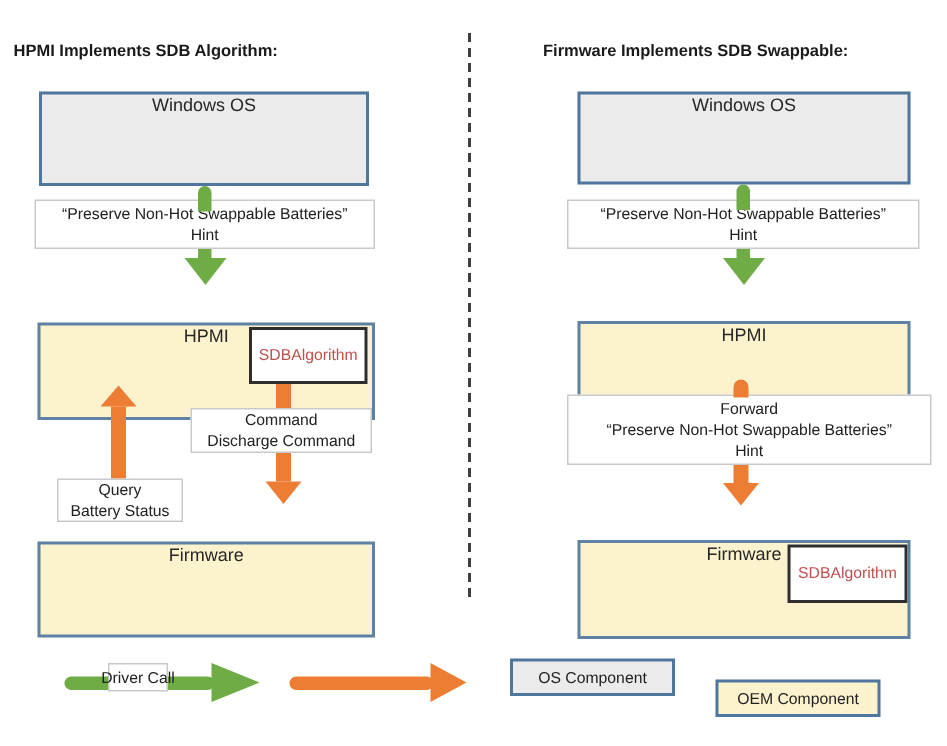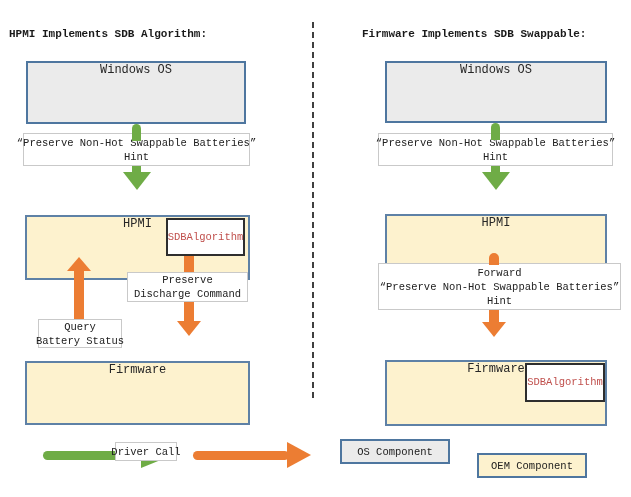--- a/index.html
+++ b/index.html
@@ -1,18 +1,18 @@
 <!DOCTYPE html>
 <html><head>
 <meta charset="utf-8">
 <style>
   html,body{margin:0;padding:0;background:#ffffff;}
   #stage{
     position:relative;width:631px;height:497px;background:#ffffff;overflow:hidden;
-    font-family:Liberation Mono, monospace;color:#212121;
+    font-family:Liberation Sans, sans-serif;color:#212121;
   }
   .title{position:absolute;font-size:11px;font-weight:bold;color:#1a1a1a;white-space:nowrap;}
   .box{
     position:absolute;display:flex;align-items:flex-start;justify-content:center;
     font-size:12px;color:#262626;box-sizing:border-box;z-index:1;
   }
   .box.gray{background:#EBEBEB;border:2px solid #4E769F;}
   .box.cream{background:#FDF2CE;border:2px solid #5E81A6;margin-top:24px;}
   .lbl{
     position:absolute;background:#ffffff;border:1px solid #C9C9C9;z-index:2;
@@ -80,21 +80,21 @@
   <div class="head up orange" style="left:67px;top:257px;"></div>
   <div class="shaft orange" style="left:74px;top:271px;width:10px;height:66px;"></div>
   <div class="lbl" style="left:38px;top:287px;width:84px;height:29px;margin-top:32px;">
     <div>Query</div>
     <div>Battery Status</div>
   </div>
 
   <div class="shaft orange" style="left:184px;top:256px;width:10px;height:65px;"></div>
   <div class="head down orange" style="left:177px;top:321px;"></div>
   <div class="lbl" style="left:127px;top:272px;width:121px;height:30px;">
-    <div>Preserve</div>
+    <div>Command</div>
     <div>Discharge Command</div>
   </div>
 
   <div class="box cream" style="left:25px;top:337px;width:225px;height:64px;">
     <span>Firmware</span>
   </div>
 
   <div class="title" style="left:362px;top:28px;">Firmware Implements SDB Swappable:</div>
 
   <div class="box gray" style="left:385px;top:61px;width:222px;height:62px;">
@@ -130,21 +130,21 @@
     <span>Firmware</span>
   </div>
 
   <div class="sdb" style="left:525px;top:363px;width:80px;height:39px;">
     <div>SDB</div>
     <div>Algorithm</div>
   </div>
 
   <div class="shaft green" style="left:43px;top:451px;width:100px;height:9px;border-radius:5px;"></div>
   <div class="head right green" style="left:141px;top:442px;"></div>
-  <div class="lbl" style="left:72px;top:442px;width:62px;height:19px;margin-left:43px;">
+  <div class="lbl" style="left:72px;top:442px;width:40px;height:19px;">
     <div>Driver Call</div>
   </div>
 
   <div class="shaft orange" style="left:193px;top:451px;width:96px;height:9px;border-radius:5px;"></div>
   <div class="head right orange" style="left:287px;top:442px;"></div>
 
   <div class="swatch gray" style="left:340px;top:439px;width:110px;height:25px;">
     <span>OS Component</span>
   </div>
 

